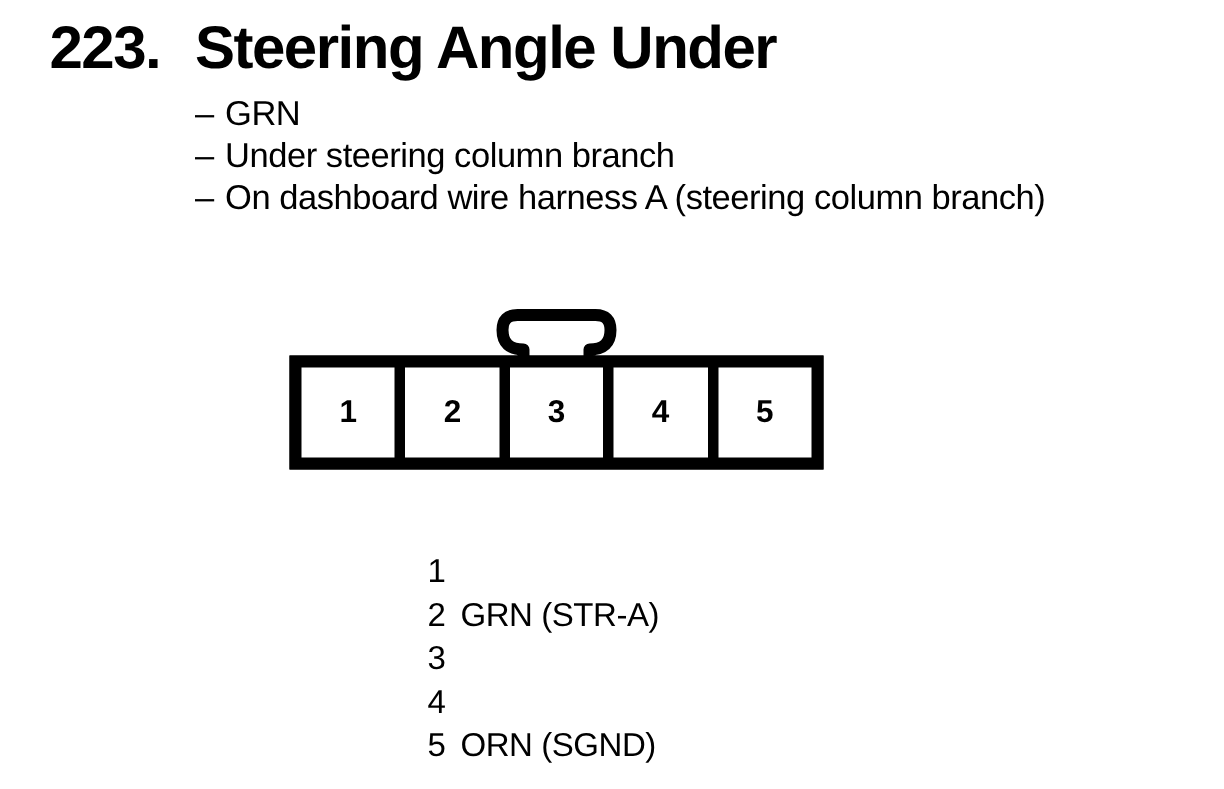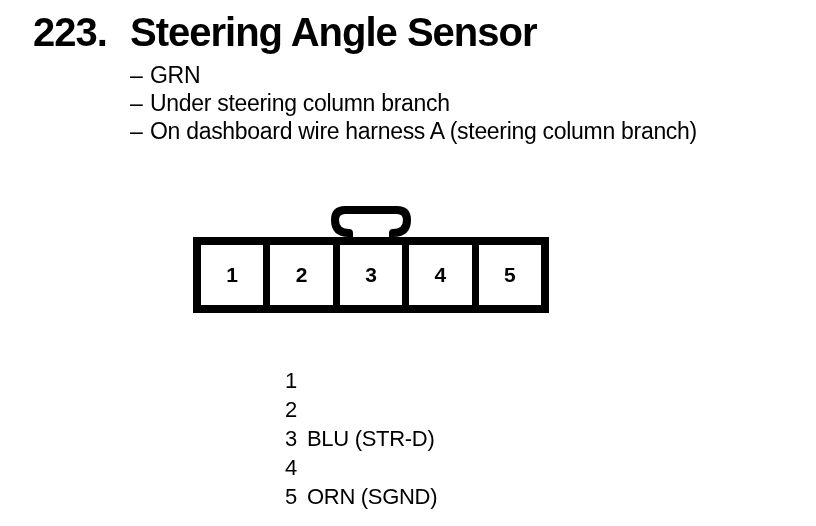--- a/index.html
+++ b/index.html
@@ -116,21 +116,21 @@
     box-sizing: border-box;
   }
 </style>
 </head>
 <body>
 
 <div class="page">
 
   <div class="heading">
     <span class="item-number">223.</span>
-    <span class="title-text">Steering Angle Sensor</span>
+    <span class="title-text">Steering Angle Under</span>
   </div>
 
   <div class="details">
     <div class="detail-line">
       <span class="dash">–</span>
       <span>GRN</span>
     </div>
     <div class="detail-line">
       <span class="dash">–</span>
       <span>Under steering column branch</span>
@@ -153,24 +153,24 @@
       <div class="pin-cell">5</div>
     </div>
   </div>
 
   <div class="pinout">
     <div class="pinout-row">
       <span class="pin-num">1</span>
     </div>
     <div class="pinout-row">
       <span class="pin-num">2</span>
+      <span class="pin-label">GRN (STR-A)</span>
     </div>
     <div class="pinout-row">
       <span class="pin-num">3</span>
-      <span class="pin-label">BLU (STR-D)</span>
     </div>
     <div class="pinout-row">
       <span class="pin-num">4</span>
     </div>
     <div class="pinout-row">
       <span class="pin-num">5</span>
       <span class="pin-label">ORN (SGND)</span>
     </div>
   </div>
 

